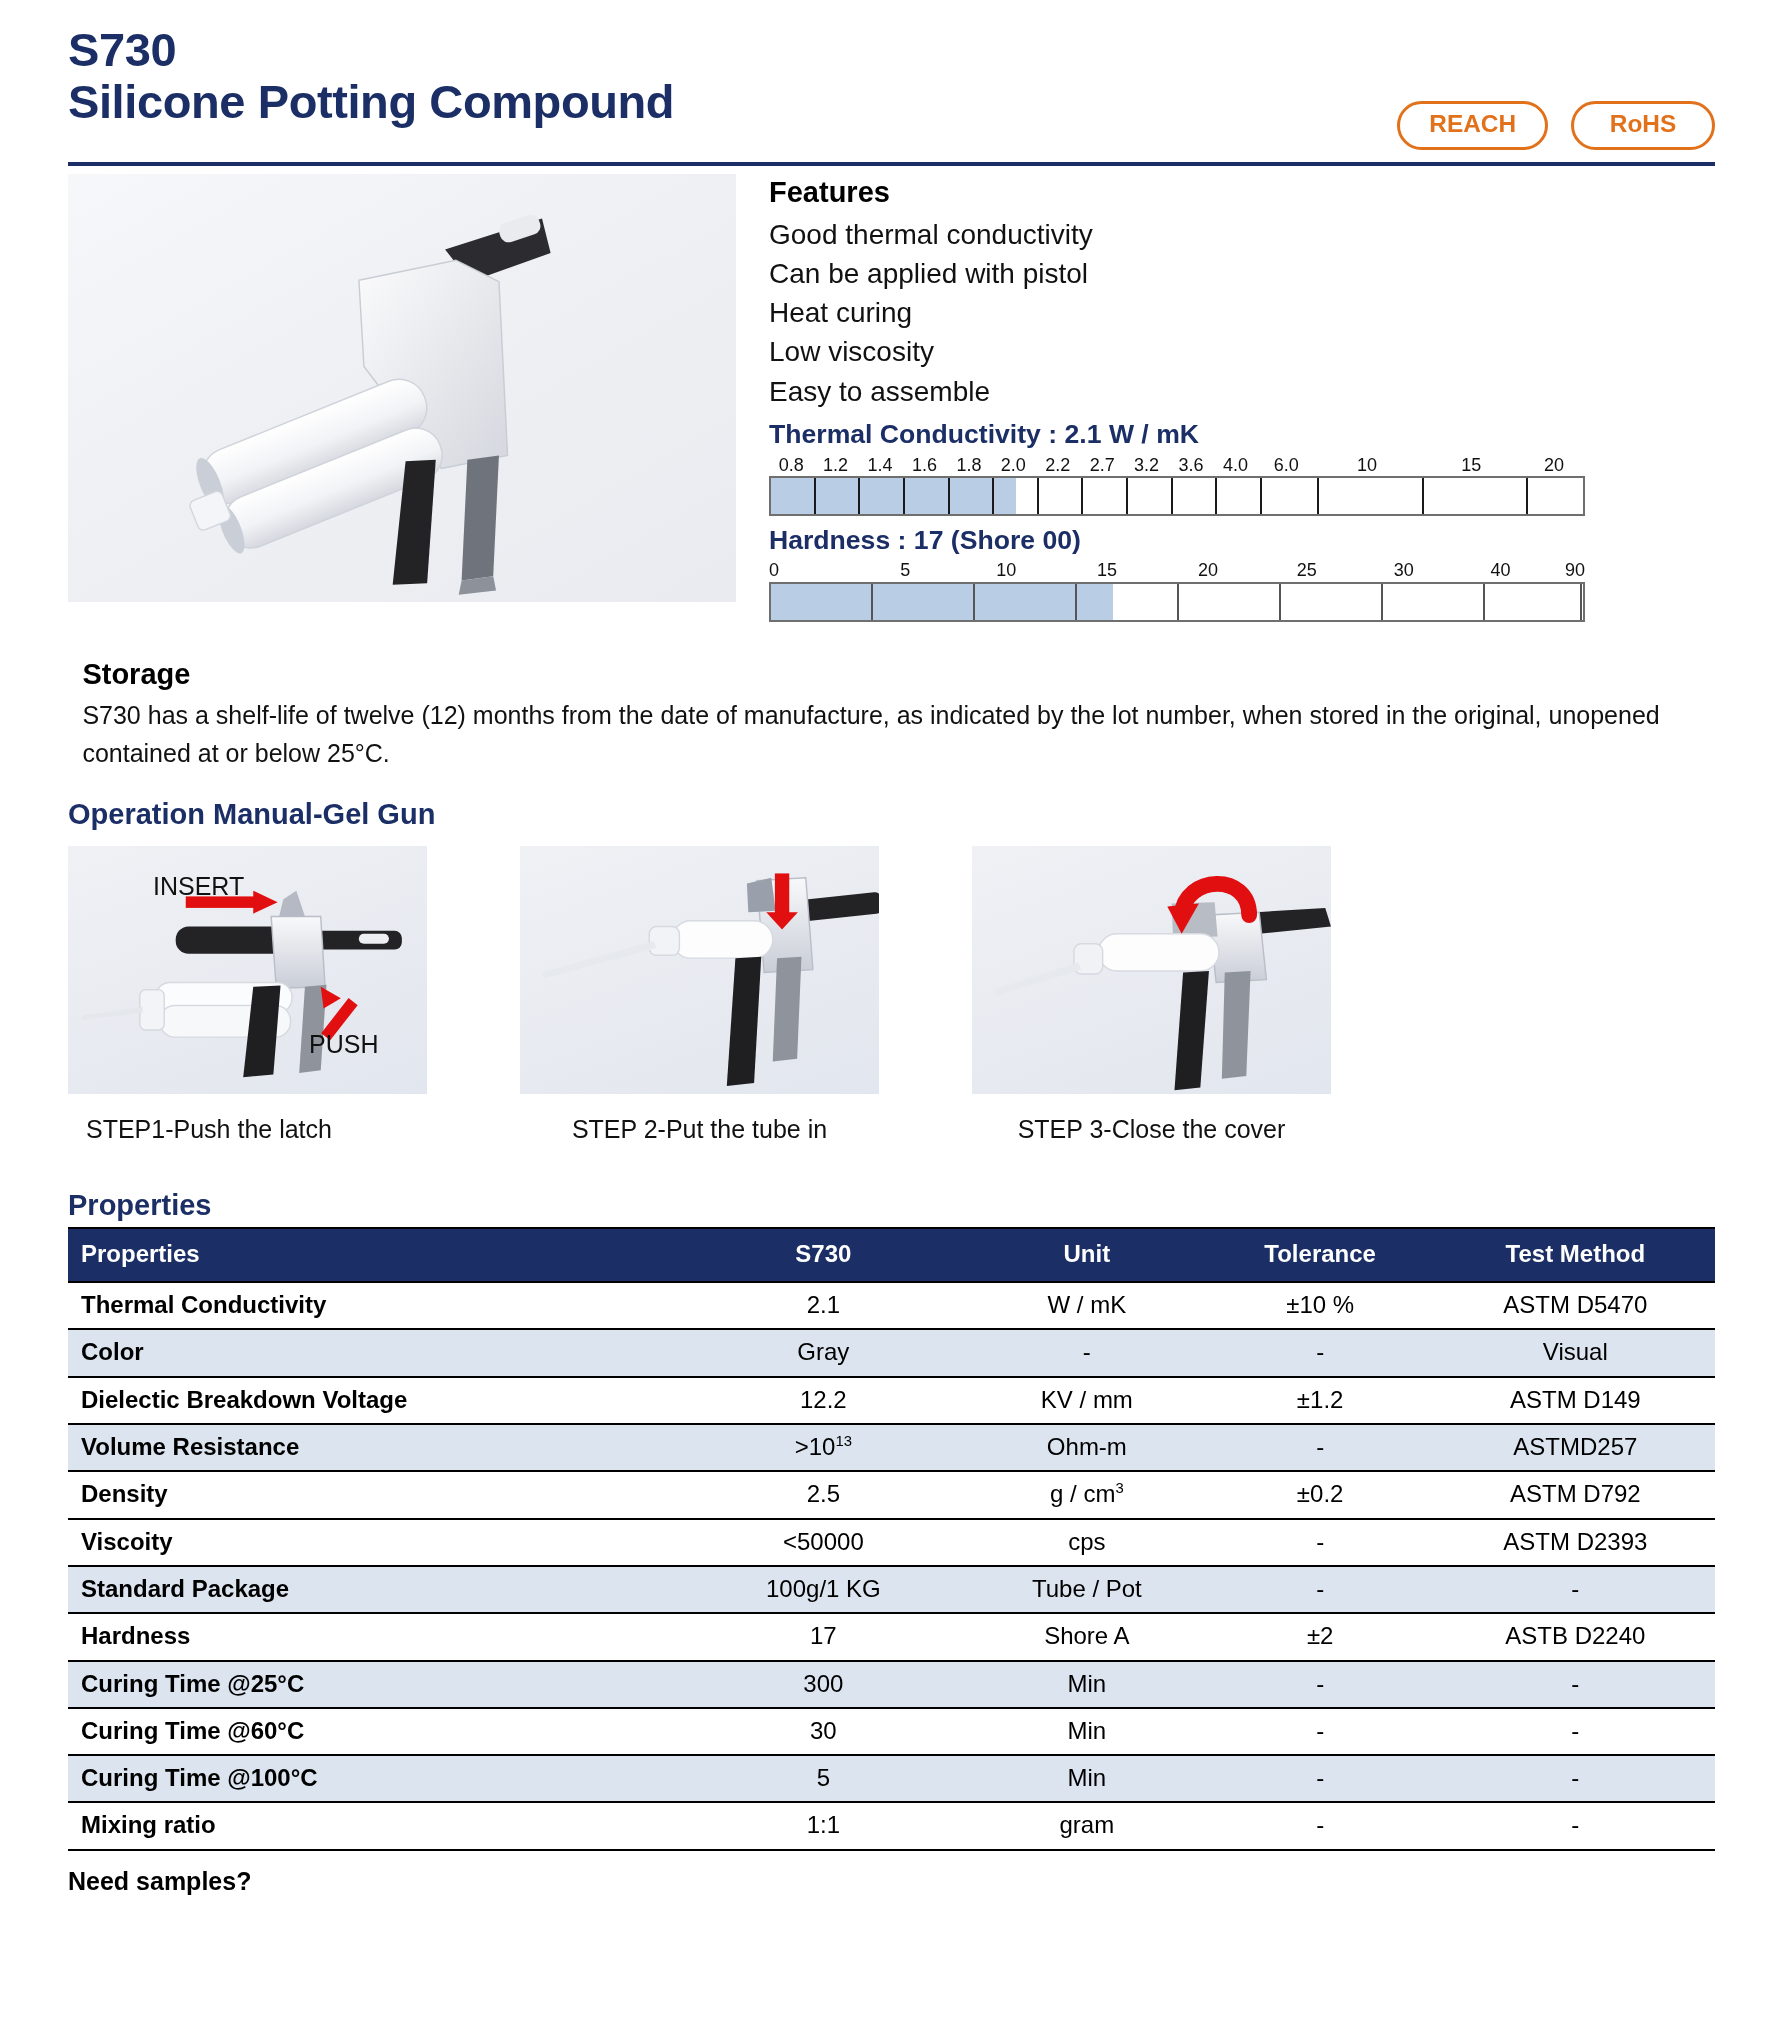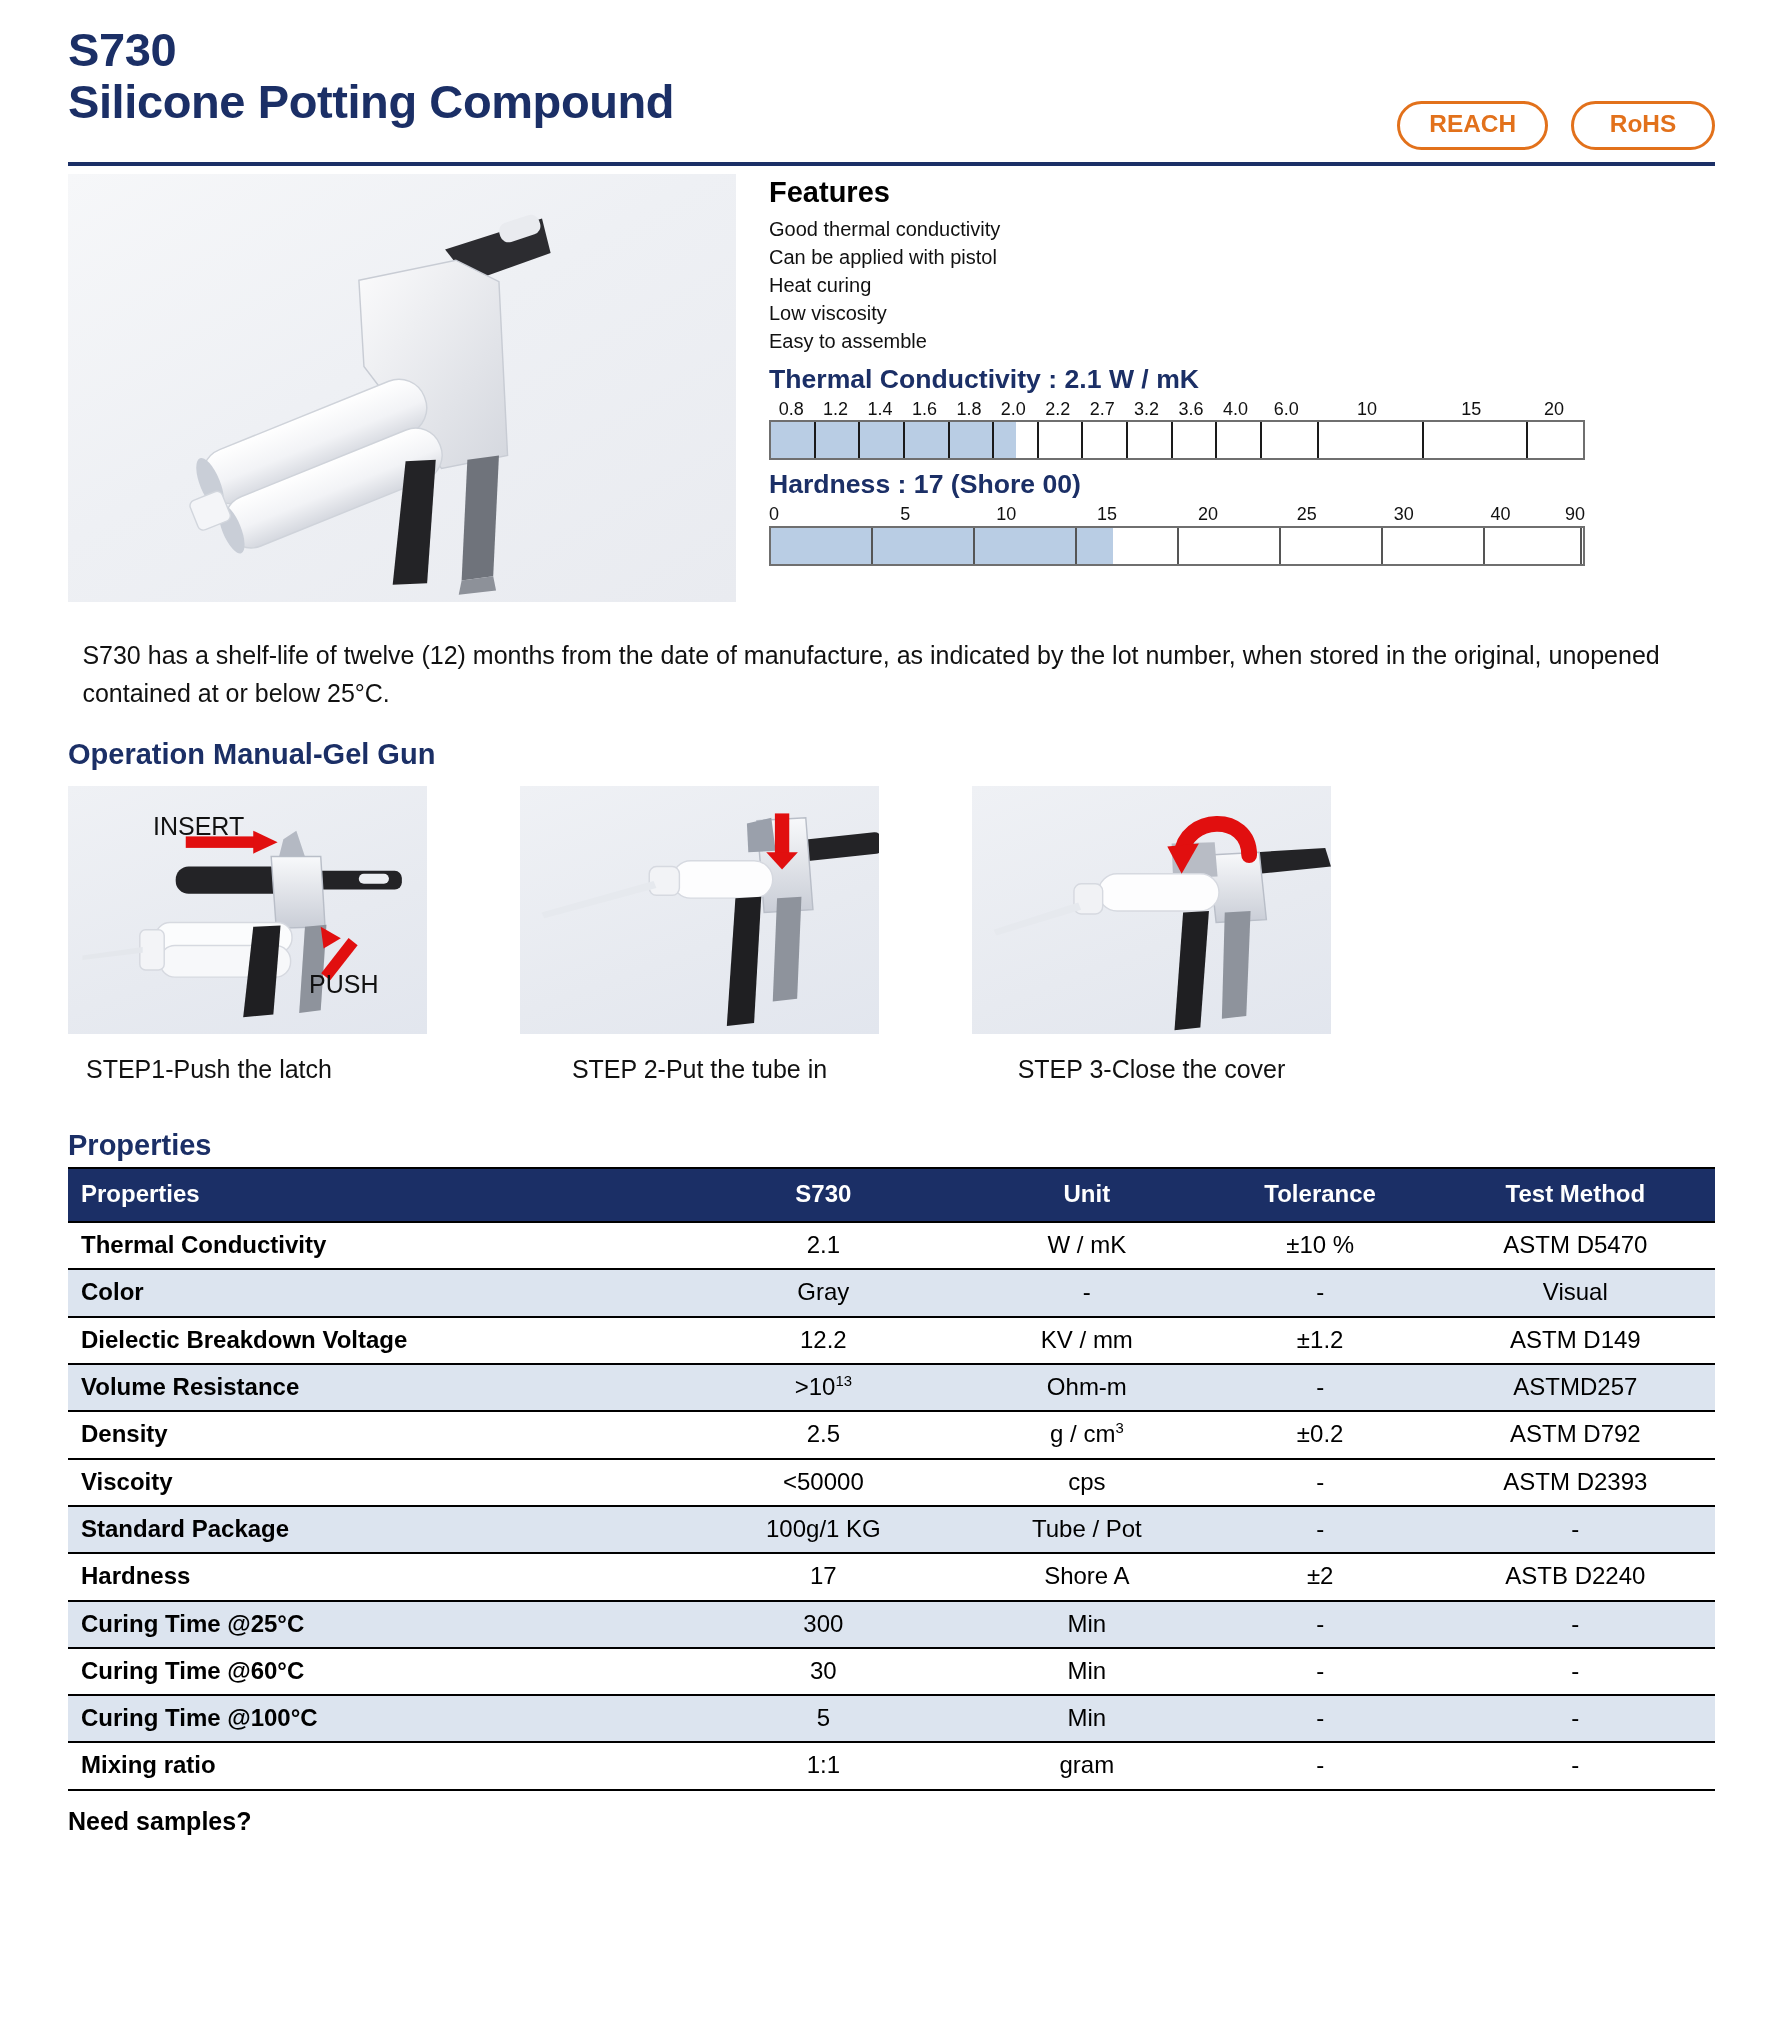--- a/index.html
+++ b/index.html
@@ -40,21 +40,21 @@
   .product-photo {
     width: 668px; height: 428px; flex: 0 0 668px;
     background: linear-gradient(150deg,#f6f7f9 0%, #eef0f4 45%, #e9ebf0 100%);
     position: relative; overflow: hidden;
   }
   .features { flex: 1; padding-left: 13px; }
   .sec-head {
     color: #000000; font-weight: bold; font-size: 29px;
     margin-bottom: 4.3px; line-height: 1.25;
   }
-  .feat-item { font-size: 20px; line-height: 1.40; color: #111; }
+  .feat-item { font-size: 28px; line-height: 1.40; color: #111; }
 
   .scale-head { color: #1b2f66; font-weight: bold; font-size: 26.6px; margin-top: 8.6px; }
 
   .scale-wrap { width: 816px; margin-top: 4.3px; }
   .scale-labels { display: flex; font-size: 18px; color: #111; height: 21.6px; }
   .scale-labels.hard { font-size: 18px; }
   .scale-labels span { text-align: center; }
   .scale-bar {
     display: flex; border: 2.2px solid #6f6f6f; height: 40px; background: #fff;
   }
@@ -228,20 +228,21 @@
           <div class="seg" style="width:102px"></div>
           <div class="seg" style="width:102px"></div>
           <div class="seg" style="width:97px"></div>
         </div>
       </div>
     </div>
   </div>
 
   <div class="mid-row">
     <div class="col-sto">
+      <div class="sec-head">Storage</div>
       <div class="body-text">S730 has a shelf-life of twelve (12) months from the date of manufacture, as indicated by the lot number, when stored in the original, unopened contained at or below 25°C.</div>
     </div>
   </div>
 
   <div class="op-head">Operation Manual-Gel Gun</div>
   <div class="steps">
 
     <div class="step">
       <div class="step-img">
         <svg width="359" height="248" viewBox="0 0 500 345">

